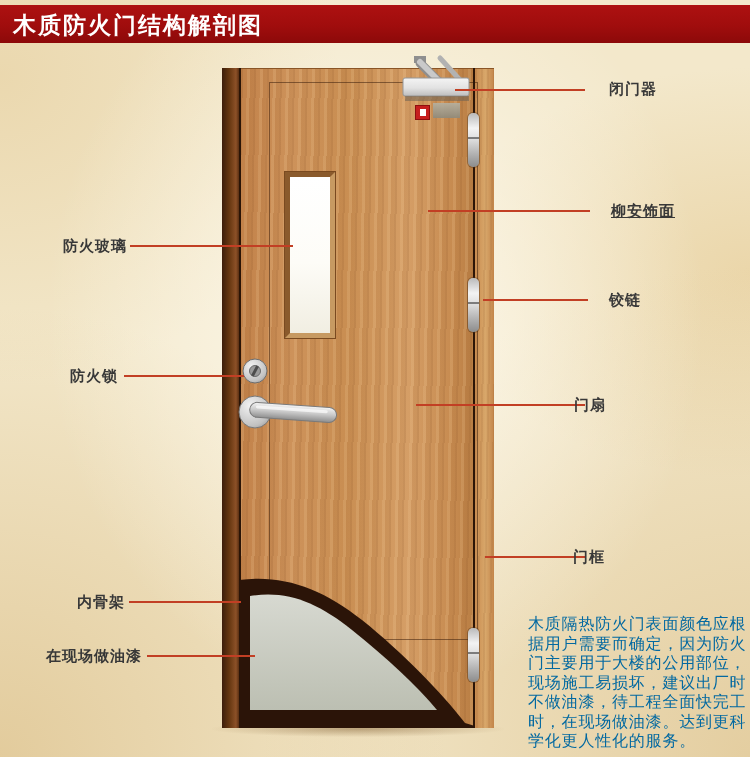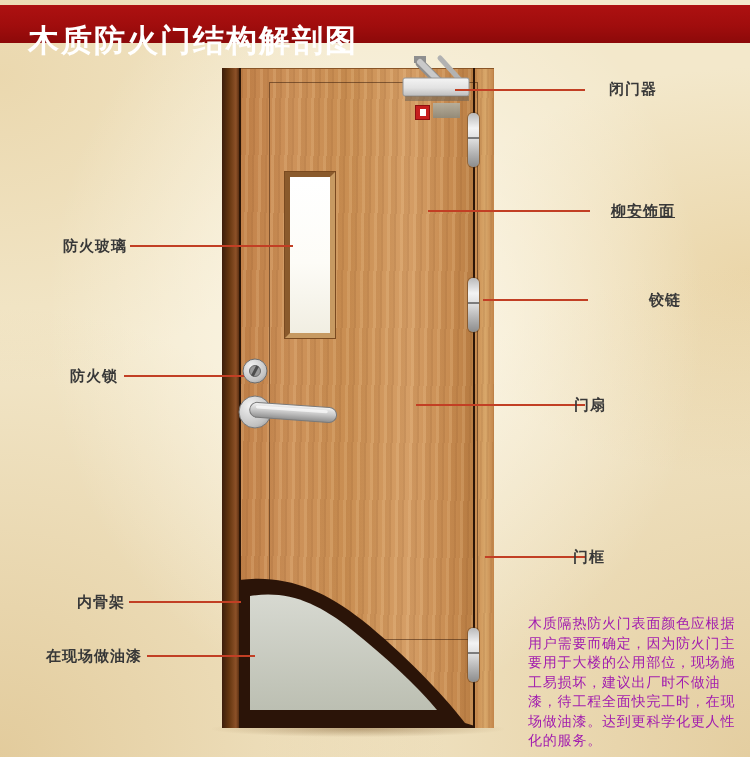--- a/index.html
+++ b/index.html
@@ -15,22 +15,22 @@
       radial-gradient(ellipse at 0% 10%, rgba(222,192,132,.40), rgba(222,192,132,0) 32%);
   }
   .abs{position:absolute;}
 
   
   .banner{
     left:0;top:5px;width:750px;height:38px;
     background:linear-gradient(180deg,#ad1111 0%,#a00d0d 55%,#8c0909 100%);
   }
   .banner h1{
-    margin:16px;padding-left:12px;line-height:39px;
-    font-size:31px;font-weight:bold;letter-spacing:2px;color:#ffffff;
+    margin:1px;padding-left:12px;line-height:39px;
+    font-size:23px;font-weight:bold;letter-spacing:2px;color:#ffffff;
   }
 
   
   .door{left:222px;top:68px;width:272px;height:660px;}
   .door::after{
     content:"";position:absolute;left:-10px;right:-10px;bottom:-9px;height:16px;
     background:radial-gradient(ellipse at 50% 50%, rgba(125,90,45,.45), rgba(125,90,45,0) 72%);
     z-index:0;
   }
   .door-left-edge{
@@ -94,21 +94,21 @@
   .clabel{
     z-index:10;font-size:15px;font-weight:600;letter-spacing:1px;color:#383838;
     white-space:nowrap;line-height:16px;
   }
   .clabel.right-side{text-align:left;padding-left:12px;}
   .clabel.left-side{text-align:right;}
 
   
   .description{
     left:528px;top:614px;width:220px;z-index:10;
-    font-size:14px;line-height:19.5px;letter-spacing:.8px;color:#a21caf;
+    font-size:16px;line-height:19.5px;letter-spacing:.8px;color:#0369a1;
   }
 </style>
 </head>
 <body>
 
 <div class="abs banner">
   <h1>木质防火门结构解剖图</h1>
 </div>
 
 <div class="abs door">
@@ -196,21 +196,21 @@
 <div class="abs clabel left-side" style="left:28px;top:648px;width:114px;">在现场做油漆</div>
 <div class="abs cline" style="left:147px;top:655px;width:108px;"></div>
 
 <div class="abs cline" style="left:455px;top:89px;width:130px;"></div>
 <div class="abs clabel right-side" style="left:597px;top:81px;">闭门器</div>
 
 <div class="abs cline" style="left:428px;top:210px;width:162px;"></div>
 <div class="abs clabel right-side" style="left:599px;top:203px;text-decoration:underline;">柳安饰面</div>
 
 <div class="abs cline" style="left:483px;top:299px;width:105px;"></div>
-<div class="abs clabel right-side" style="left:597px;top:292px;margin-left:40px;">铰链</div>
+<div class="abs clabel right-side" style="left:597px;top:292px;">铰链</div>
 
 <div class="abs cline" style="left:416px;top:404px;width:169px;"></div>
 <div class="abs clabel right-side" style="left:562px;top:397px;">门扇</div>
 
 <div class="abs cline" style="left:485px;top:556px;width:100px;"></div>
 <div class="abs clabel right-side" style="left:561px;top:549px;">门框</div>
 
 <div class="abs description">木质隔热防火门表面颜色应根据用户需要而确定，因为防火门主要用于大楼的公用部位，现场施工易损坏，建议出厂时不做油漆，待工程全面快完工时，在现场做油漆。达到更科学化更人性化的服务。</div>
 
 </body></html>

